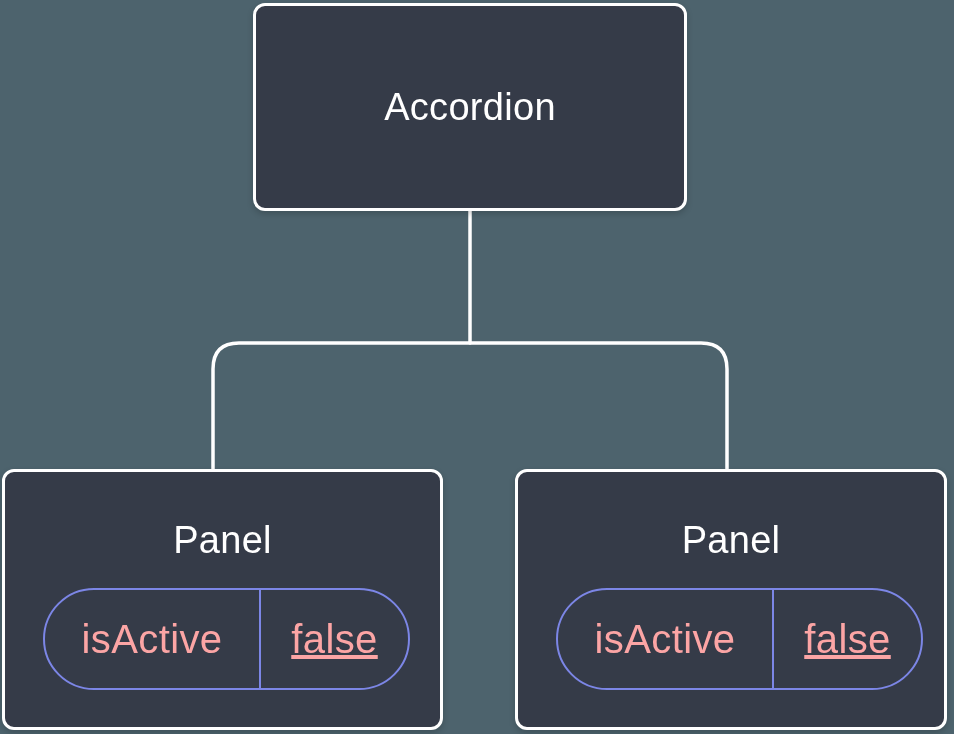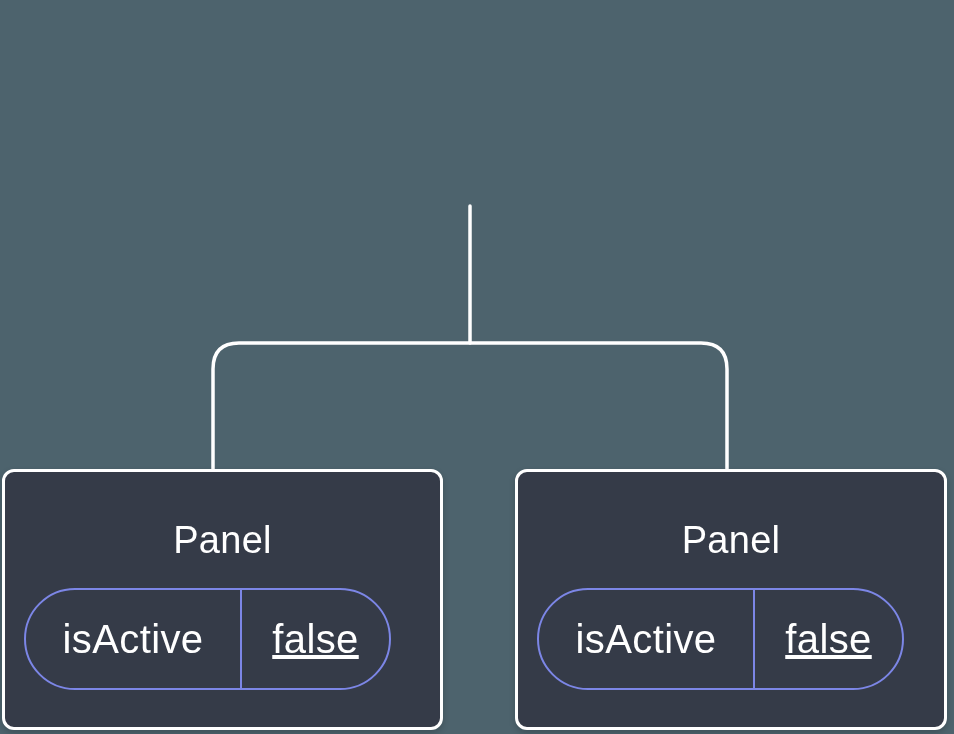--- a/index.html
+++ b/index.html
@@ -64,30 +64,30 @@
     top: 48px;
     text-align: center;
     color: #FFFFFF;
     font-size: 38px;
     font-weight: 500;
     line-height: 40px;
     letter-spacing: 0.3px;
   }
   .state-pill {
     position: absolute;
-    left: 19px;
+    left: 38px;
     top: 116px;
     width: 367px;
     height: 102px;
     box-sizing: border-box;
     border: 2.5px solid #7C86E6;
     border-radius: 51px;
     display: flex;
     align-items: stretch;
-    color: #ffffff;
+    color: #fca5a5;
     font-size: 40px;
     font-weight: 500;
   }
   .state-key {
     width: 214px;
     display: flex;
     align-items: center;
     justify-content: center;
     letter-spacing: 0.4px;
   }
@@ -104,20 +104,23 @@
 </head>
 <body>
 
 <div class="canvas">
 
   <svg class="connectors" viewBox="0 0 954 734" xmlns="http://www.w3.org/2000/svg">
     <path d="M 470 206 L 470 343" fill="none" stroke="#FFFFFF" stroke-width="3.5" stroke-linecap="round"></path>
     <path d="M 213 472 L 213 369 Q 213 343 239 343 L 701 343 Q 727 343 727 369 L 727 472" fill="none" stroke="#FFFFFF" stroke-width="3.5" stroke-linecap="round"></path>
   </svg>
 
+  <div class="node node-root">
+    <span class="node-title">Accordion</span>
+  </div>
 
   <div class="node node-panel-left">
     <div class="panel-title">Panel</div>
     <div class="state-pill">
       <span class="state-key">isActive</span>
       <span class="state-value">false</span>
     </div>
   </div>
 
   <div class="node node-panel-right">

